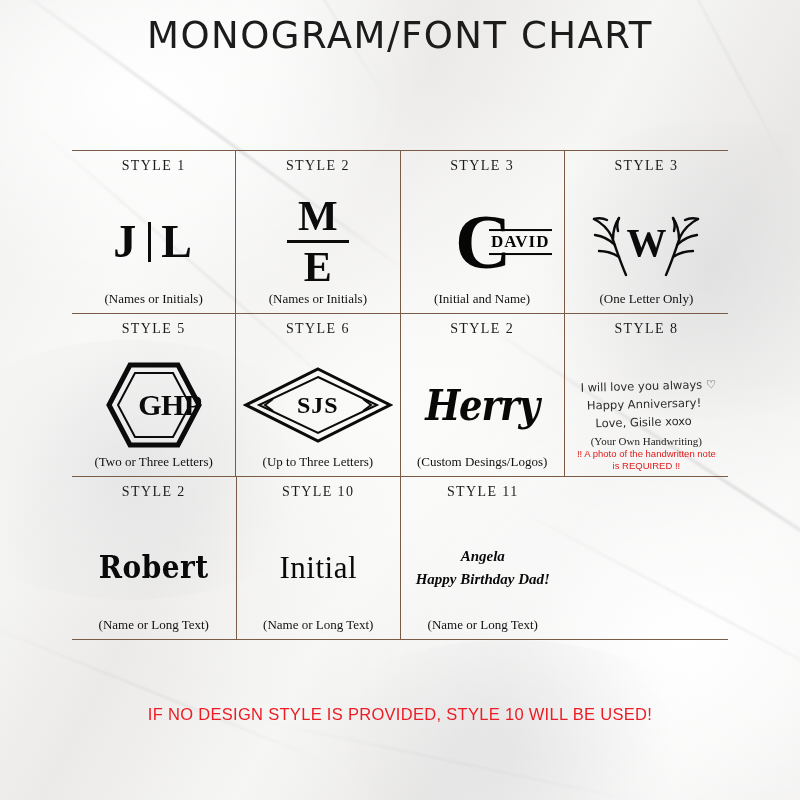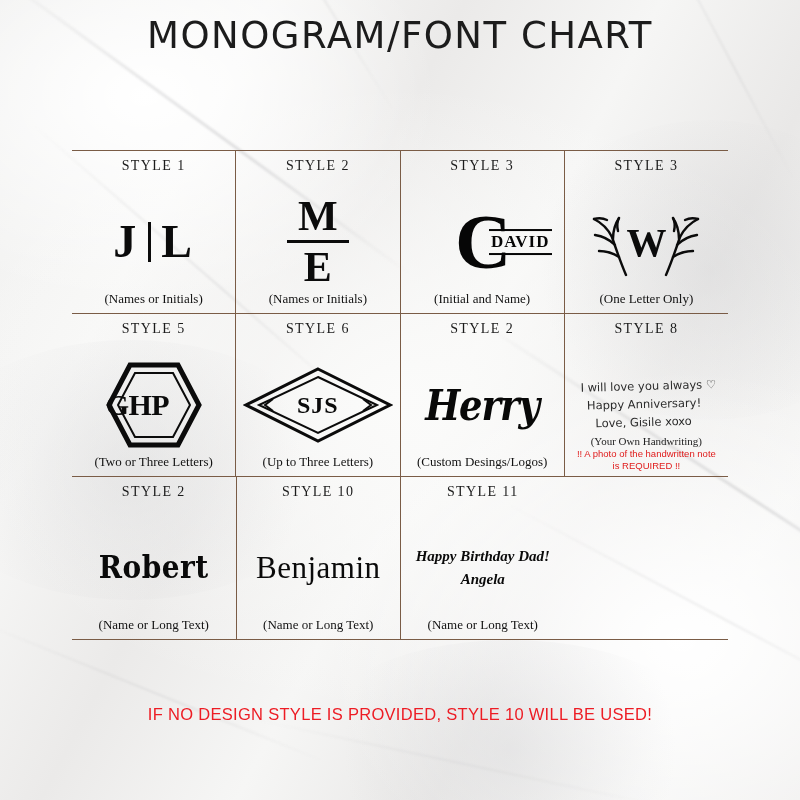--- a/index.html
+++ b/index.html
@@ -192,21 +192,21 @@
     color: #0b0b0b;
   }
   .s4wrap svg { position: absolute; left: 0; top: 0; }
 
   
   .s5wrap { position: relative; width: 96px; height: 86px; }
   .s5wrap .hexlabel {
     position: absolute;
     left: 0; right: 0; top: 50%;
     transform: translateY(-50%);
-    text-align: left;
+    text-align: right;
     font-family: "Liberation Serif", serif;
     font-weight: 700;
     font-size: 30px;
     letter-spacing: -0.5px;
     color: #0b0b0b;
   }
 
   
   .s6wrap { position: relative; width: 150px; height: 78px; }
   .s6wrap .dlabel {
@@ -449,31 +449,31 @@
         <div class="style-label">STYLE 2</div>
         <div class="sample">
           <div class="s9wrap">Robert</div>
         </div>
         <div class="caption">(Name or Long Text)</div>
       </div>
 
       <div class="cell">
         <div class="style-label">STYLE 10</div>
         <div class="sample">
-          <div class="s10wrap">Benjamin</div>
+          <div class="s10wrap">Initial</div>
         </div>
         <div class="caption">(Name or Long Text)</div>
       </div>
 
       <div class="cell">
         <div class="style-label">STYLE 11</div>
         <div class="sample">
           <div class="s11wrap">
+            <div>Angela</div>
             <div>Happy Birthday Dad!</div>
-            <div>Angela</div>
           </div>
         </div>
         <div class="caption">(Name or Long Text)</div>
       </div>
 
       <div class="cell empty"></div>
 
     </div>
 
   </div>

